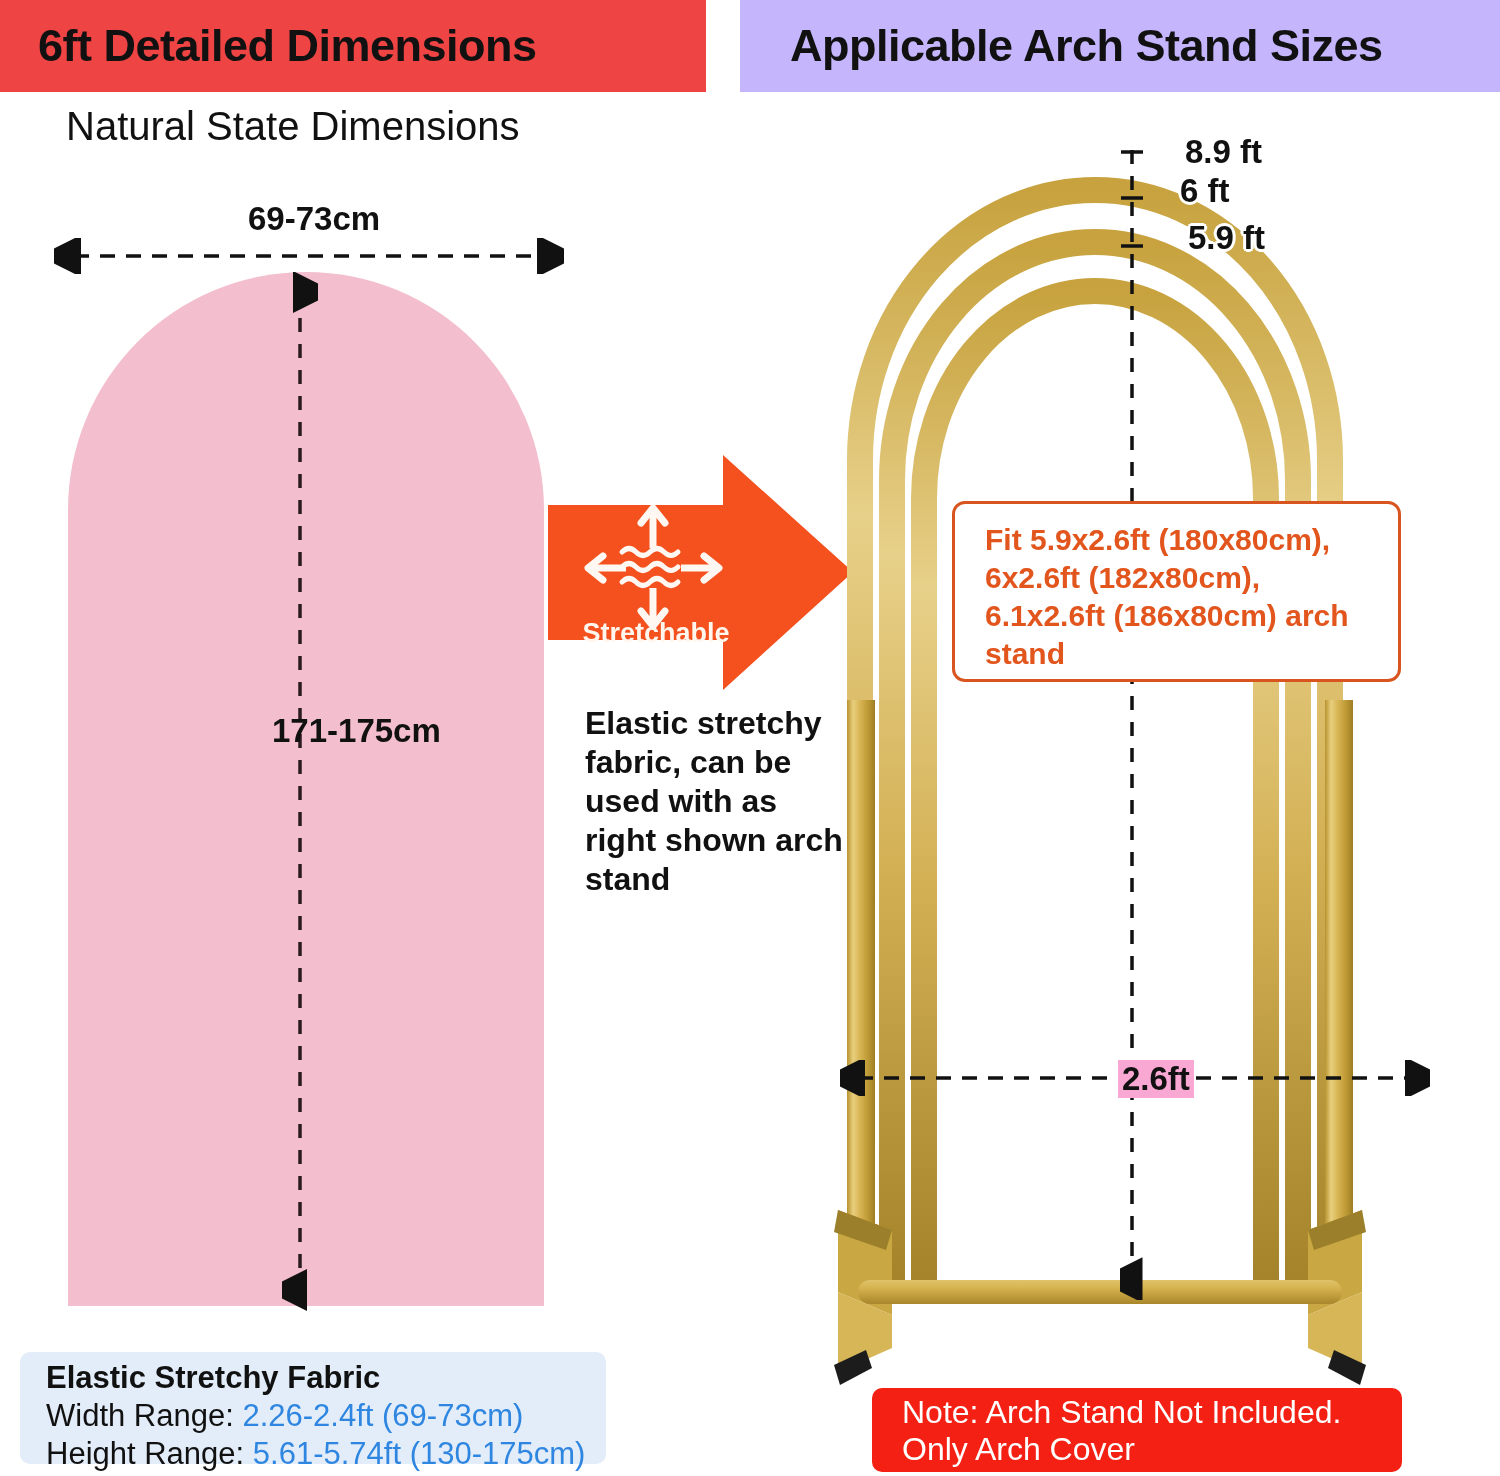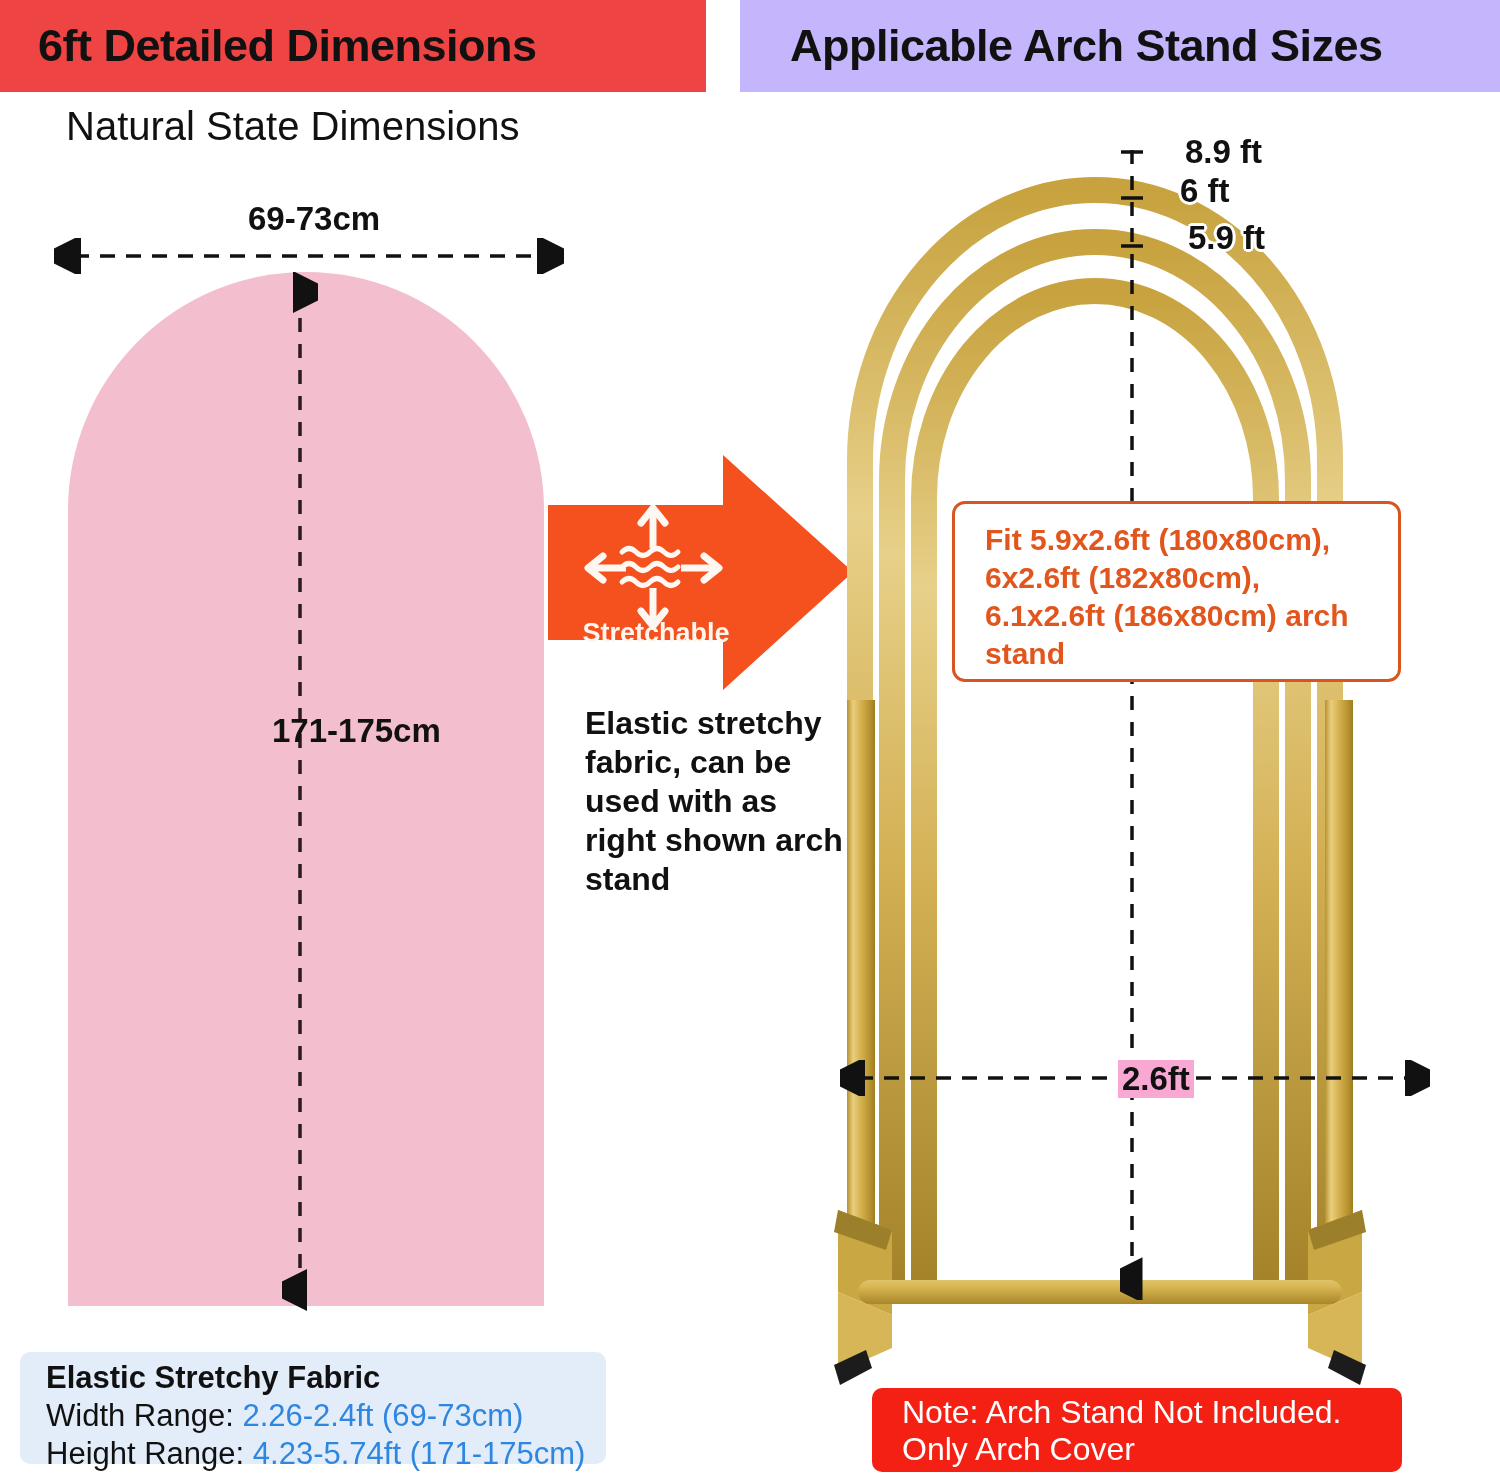--- a/index.html
+++ b/index.html
@@ -192,21 +192,21 @@
 <div class="abs" id="stretch-paragraph">Elastic stretchy fabric, can be used with as right shown arch stand</div>
 
 <div class="abs" id="fabric-info-box">
   <div class="line1">Elastic Stretchy Fabric</div>
   <div class="row r2">
     <span>Width Range:</span>
     <span class="val">2.26-2.4ft (69-73cm)</span>
   </div>
   <div class="row r3">
     <span>Height Range:</span>
-    <span class="val">4.23-5.74ft (171-175cm)</span>
+    <span class="val">5.61-5.74ft (130-175cm)</span>
   </div>
 </div>
 
 <svg class="abs" id="arch-svg" width="700" height="1300" viewBox="0 0 700 1300">
   <defs>
     <linearGradient id="gold" x1="0" y1="0" x2="1" y2="0">
       <stop offset="0%" stop-color="#b8922f"></stop>
       <stop offset="22%" stop-color="#e8cf7e"></stop>
       <stop offset="48%" stop-color="#d6b351"></stop>
       <stop offset="78%" stop-color="#bb9733"></stop>

